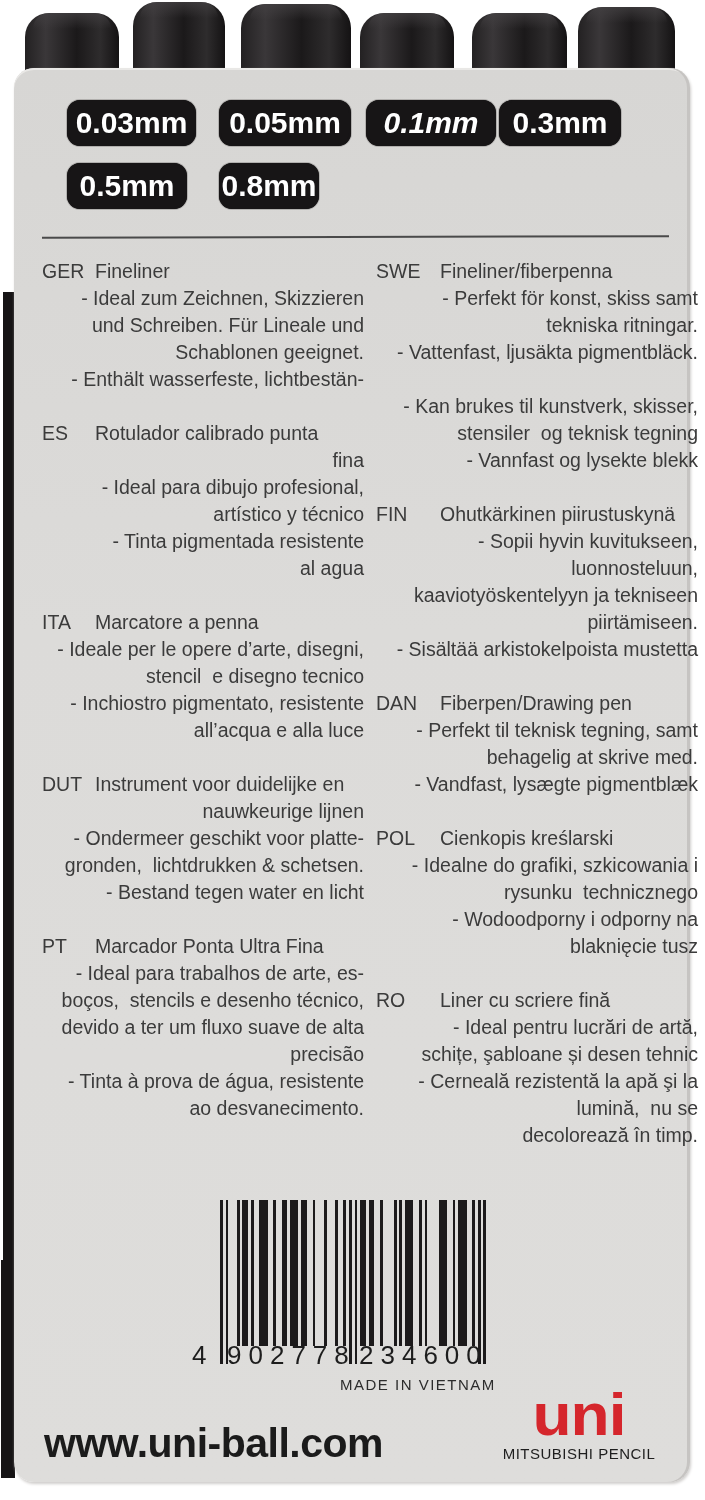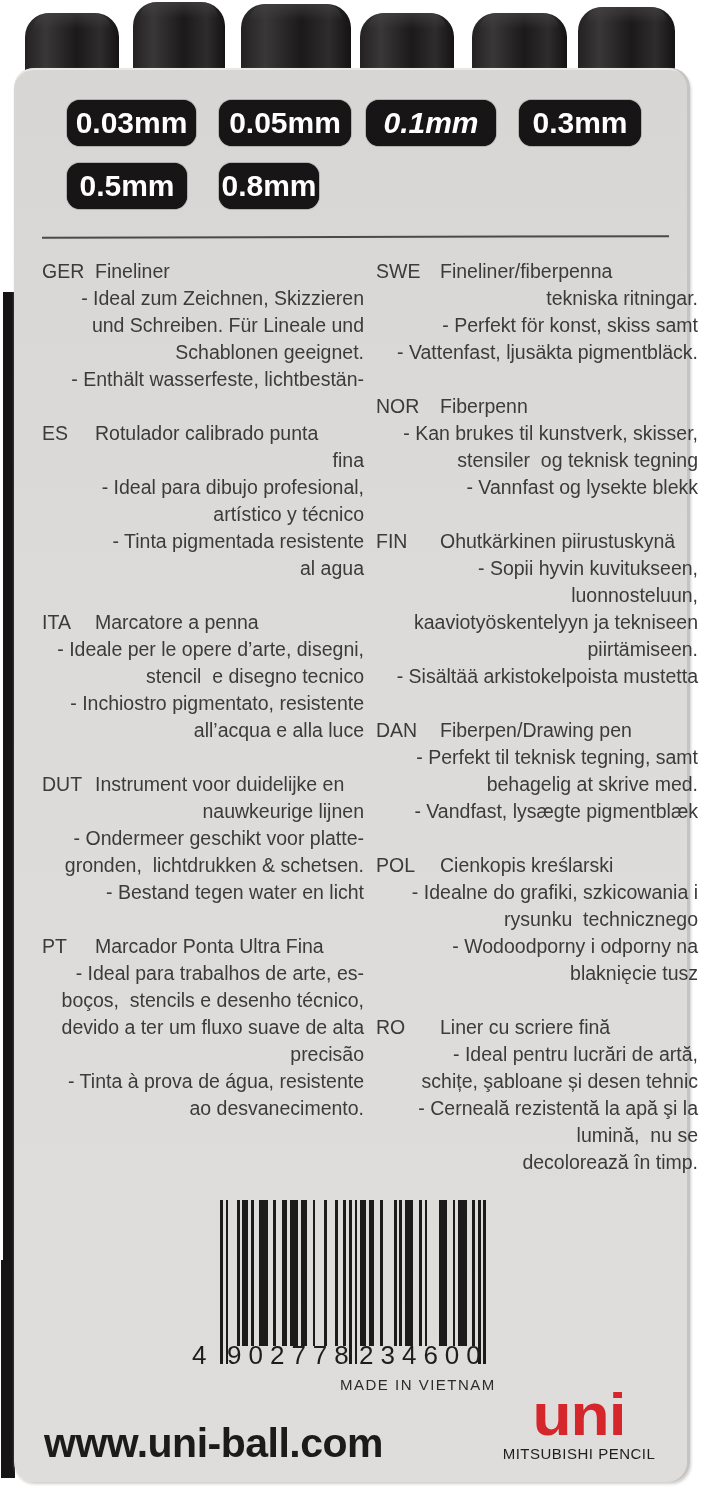--- a/index.html
+++ b/index.html
@@ -66,21 +66,21 @@
   <div class="sliver" style="left:3px;top:292px;width:11px;height:1000px;"></div>
   <div class="sliver" style="left:1px;top:1260px;width:14px;height:218px;"></div>
 
   <div class="card"></div>
 
   <div class="content">
     <div id="badges">
         <div class="badge" style="left: 67px; top: 100px; width: 129px;">0.03mm</div>
         <div class="badge" style="left: 219px; top: 100px; width: 132px;">0.05mm</div>
         <div class="badge" style="left: 366px; top: 100px; width: 130px; font-style: italic;">0.1mm</div>
-        <div class="badge" style="left: 519px; top: 100px; width: 122px;">0.3mm</div>
+        <div class="badge" style="left: 499px; top: 100px; width: 122px;">0.3mm</div>
         <div class="badge" style="left: 67px; top: 163px; width: 120px;">0.5mm</div>
         <div class="badge" style="left: 219px; top: 163px; width: 100px;">0.8mm</div>
       </div>
 
     <div class="divider"></div>
 
     <div class="col col-left" id="col-left">
         <div class="section">
           <div class="sec-header"><span class="code">GER</span><span>Fineliner</span></div>
           <div class="sec-line">- Ideal zum Zeichnen, Skizzieren</div>
@@ -116,26 +116,25 @@
           <div class="sec-line">boços,  stencils e desenho técnico,</div>
           <div class="sec-line">devido a ter um fluxo suave de alta</div>
           <div class="sec-line">precisão</div>
           <div class="sec-line">- Tinta à prova de água, resistente</div>
           <div class="sec-line">ao desvanecimento.</div>
         </div>
       </div>
     <div class="col col-right" id="col-right">
         <div class="section">
           <div class="sec-header"><span class="code">SWE</span><span>Fineliner/fiberpenna</span></div>
+          <div class="sec-line">- Perfekt för konst, skiss samt</div>
           <div class="sec-line">tekniska ritningar.</div>
-          <div class="sec-line">- Perfekt för konst, skiss samt</div>
           <div class="sec-line">- Vattenfast, ljusäkta pigmentbläck.</div>
         </div>
         <div class="section">
-          <div class="sec-header"><span class="code">NOR</span><span>Fiberpenn</span></div>
           <div class="sec-line">- Kan brukes til kunstverk, skisser,</div>
           <div class="sec-line">stensiler  og teknisk tegning</div>
           <div class="sec-line">- Vannfast og lysekte blekk</div>
         </div>
         <div class="section">
           <div class="sec-header"><span class="code">FIN</span><span>Ohutkärkinen piirustuskynä</span></div>
           <div class="sec-line">- Sopii hyvin kuvitukseen,</div>
           <div class="sec-line">luonnosteluun,</div>
           <div class="sec-line">kaaviotyöskentelyyn ja tekniseen</div>
           <div class="sec-line">piirtämiseen.</div>

